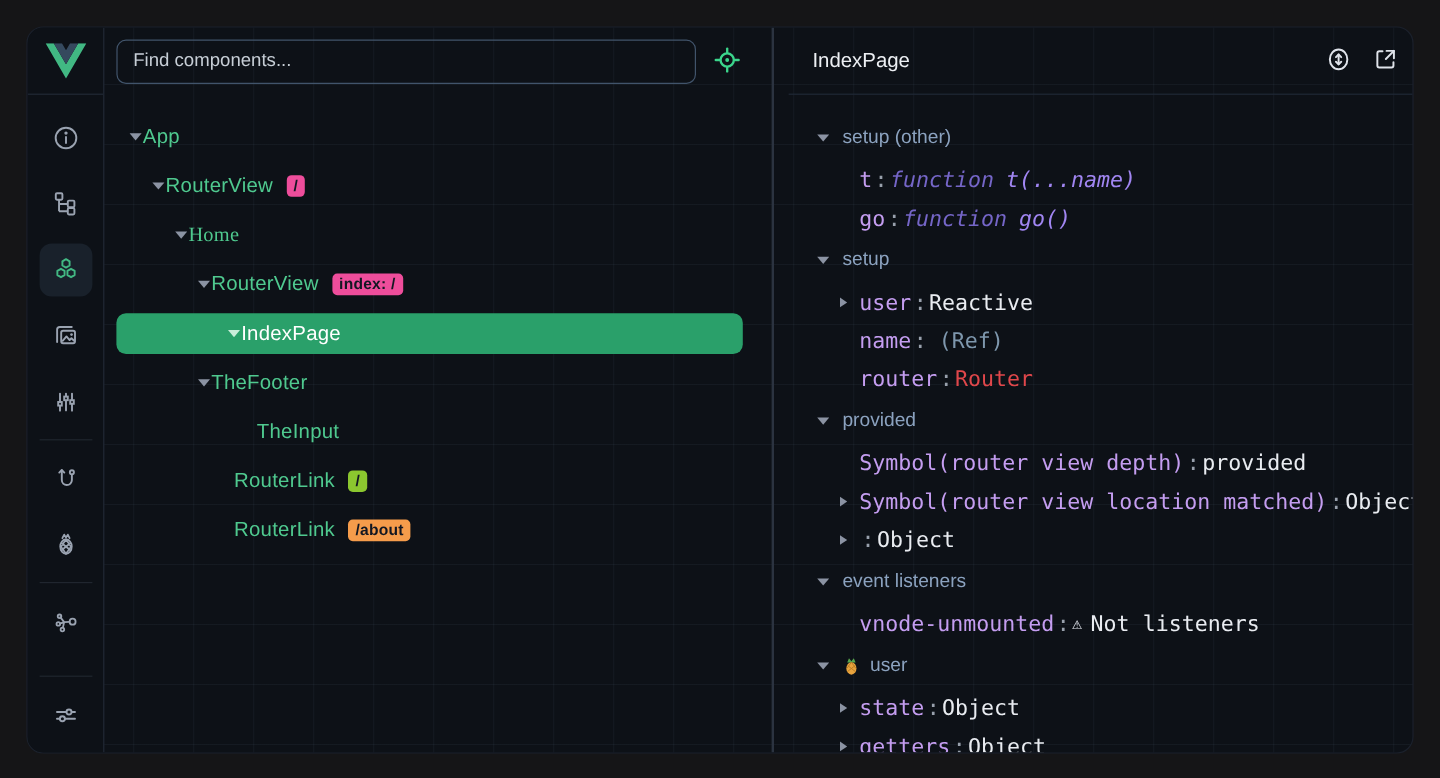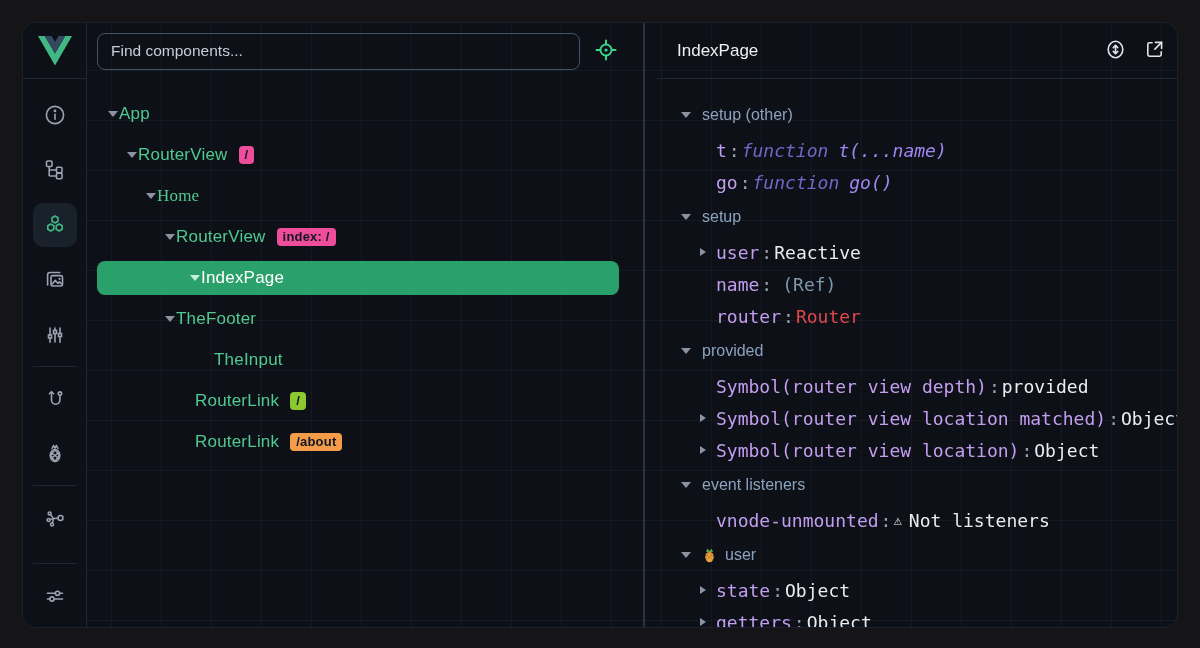--- a/index.html
+++ b/index.html
@@ -357,21 +357,20 @@
               <span class="cr"></span>
             </span>
             <span class="s-key">Symbol(router view location matched)</span>
             <span class="colon"> : </span>
             <span class="v-plain">Object</span>
           </div>
           <div class="s-item">
             <span class="s-caret">
               <span class="cr"></span>
             </span>
-            <span class="s-key">Symbol(router view location)</span>
             <span class="colon"> : </span>
             <span class="v-plain">Object</span>
           </div>
           <div class="sec-header">
             <span class="caret-box">
               <span class="cd"></span>
             </span>
             <span class="sec-label">event listeners</span>
           </div>
           <div class="s-item">

